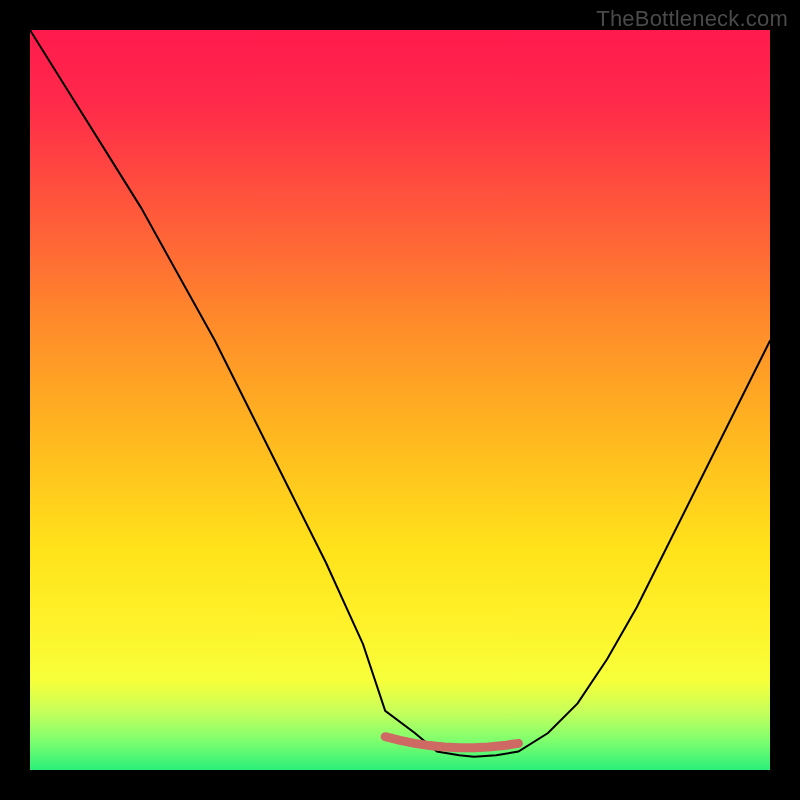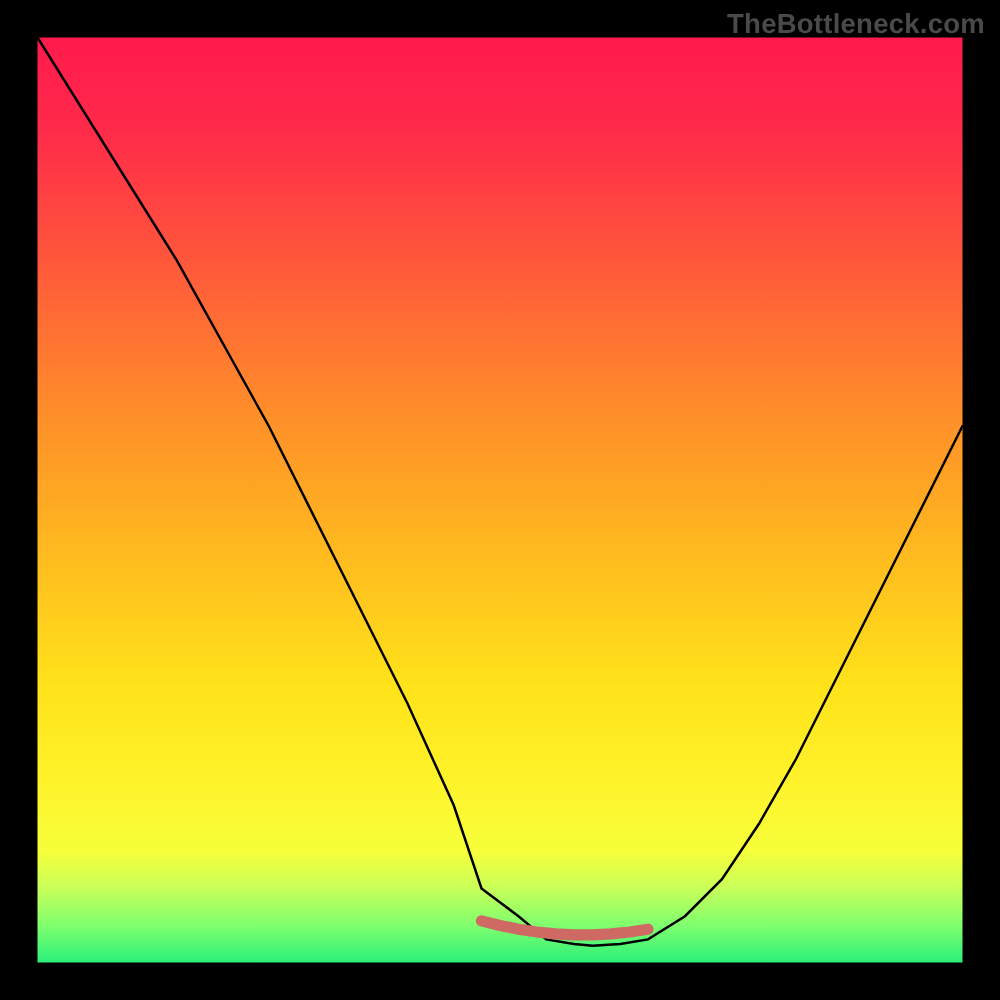--- a/index.html
+++ b/index.html
@@ -45,21 +45,21 @@
     height: 740px;
     overflow: visible;
   }
   .attrib {
     position: absolute;
     top: 6px;
     right: 12px;
     color: #4a4a4a;
     font-size: 22px;
     letter-spacing: 0.2px;
-    font-weight: 700;
+    font-weight: 400;
   }
 </style>
 </head>
 <body>
 
 <div class="stage">
 
   <div class="plot-bg"></div>
 
   <svg class="curve-layer" viewBox="0 0 740 740" preserveAspectRatio="none">

